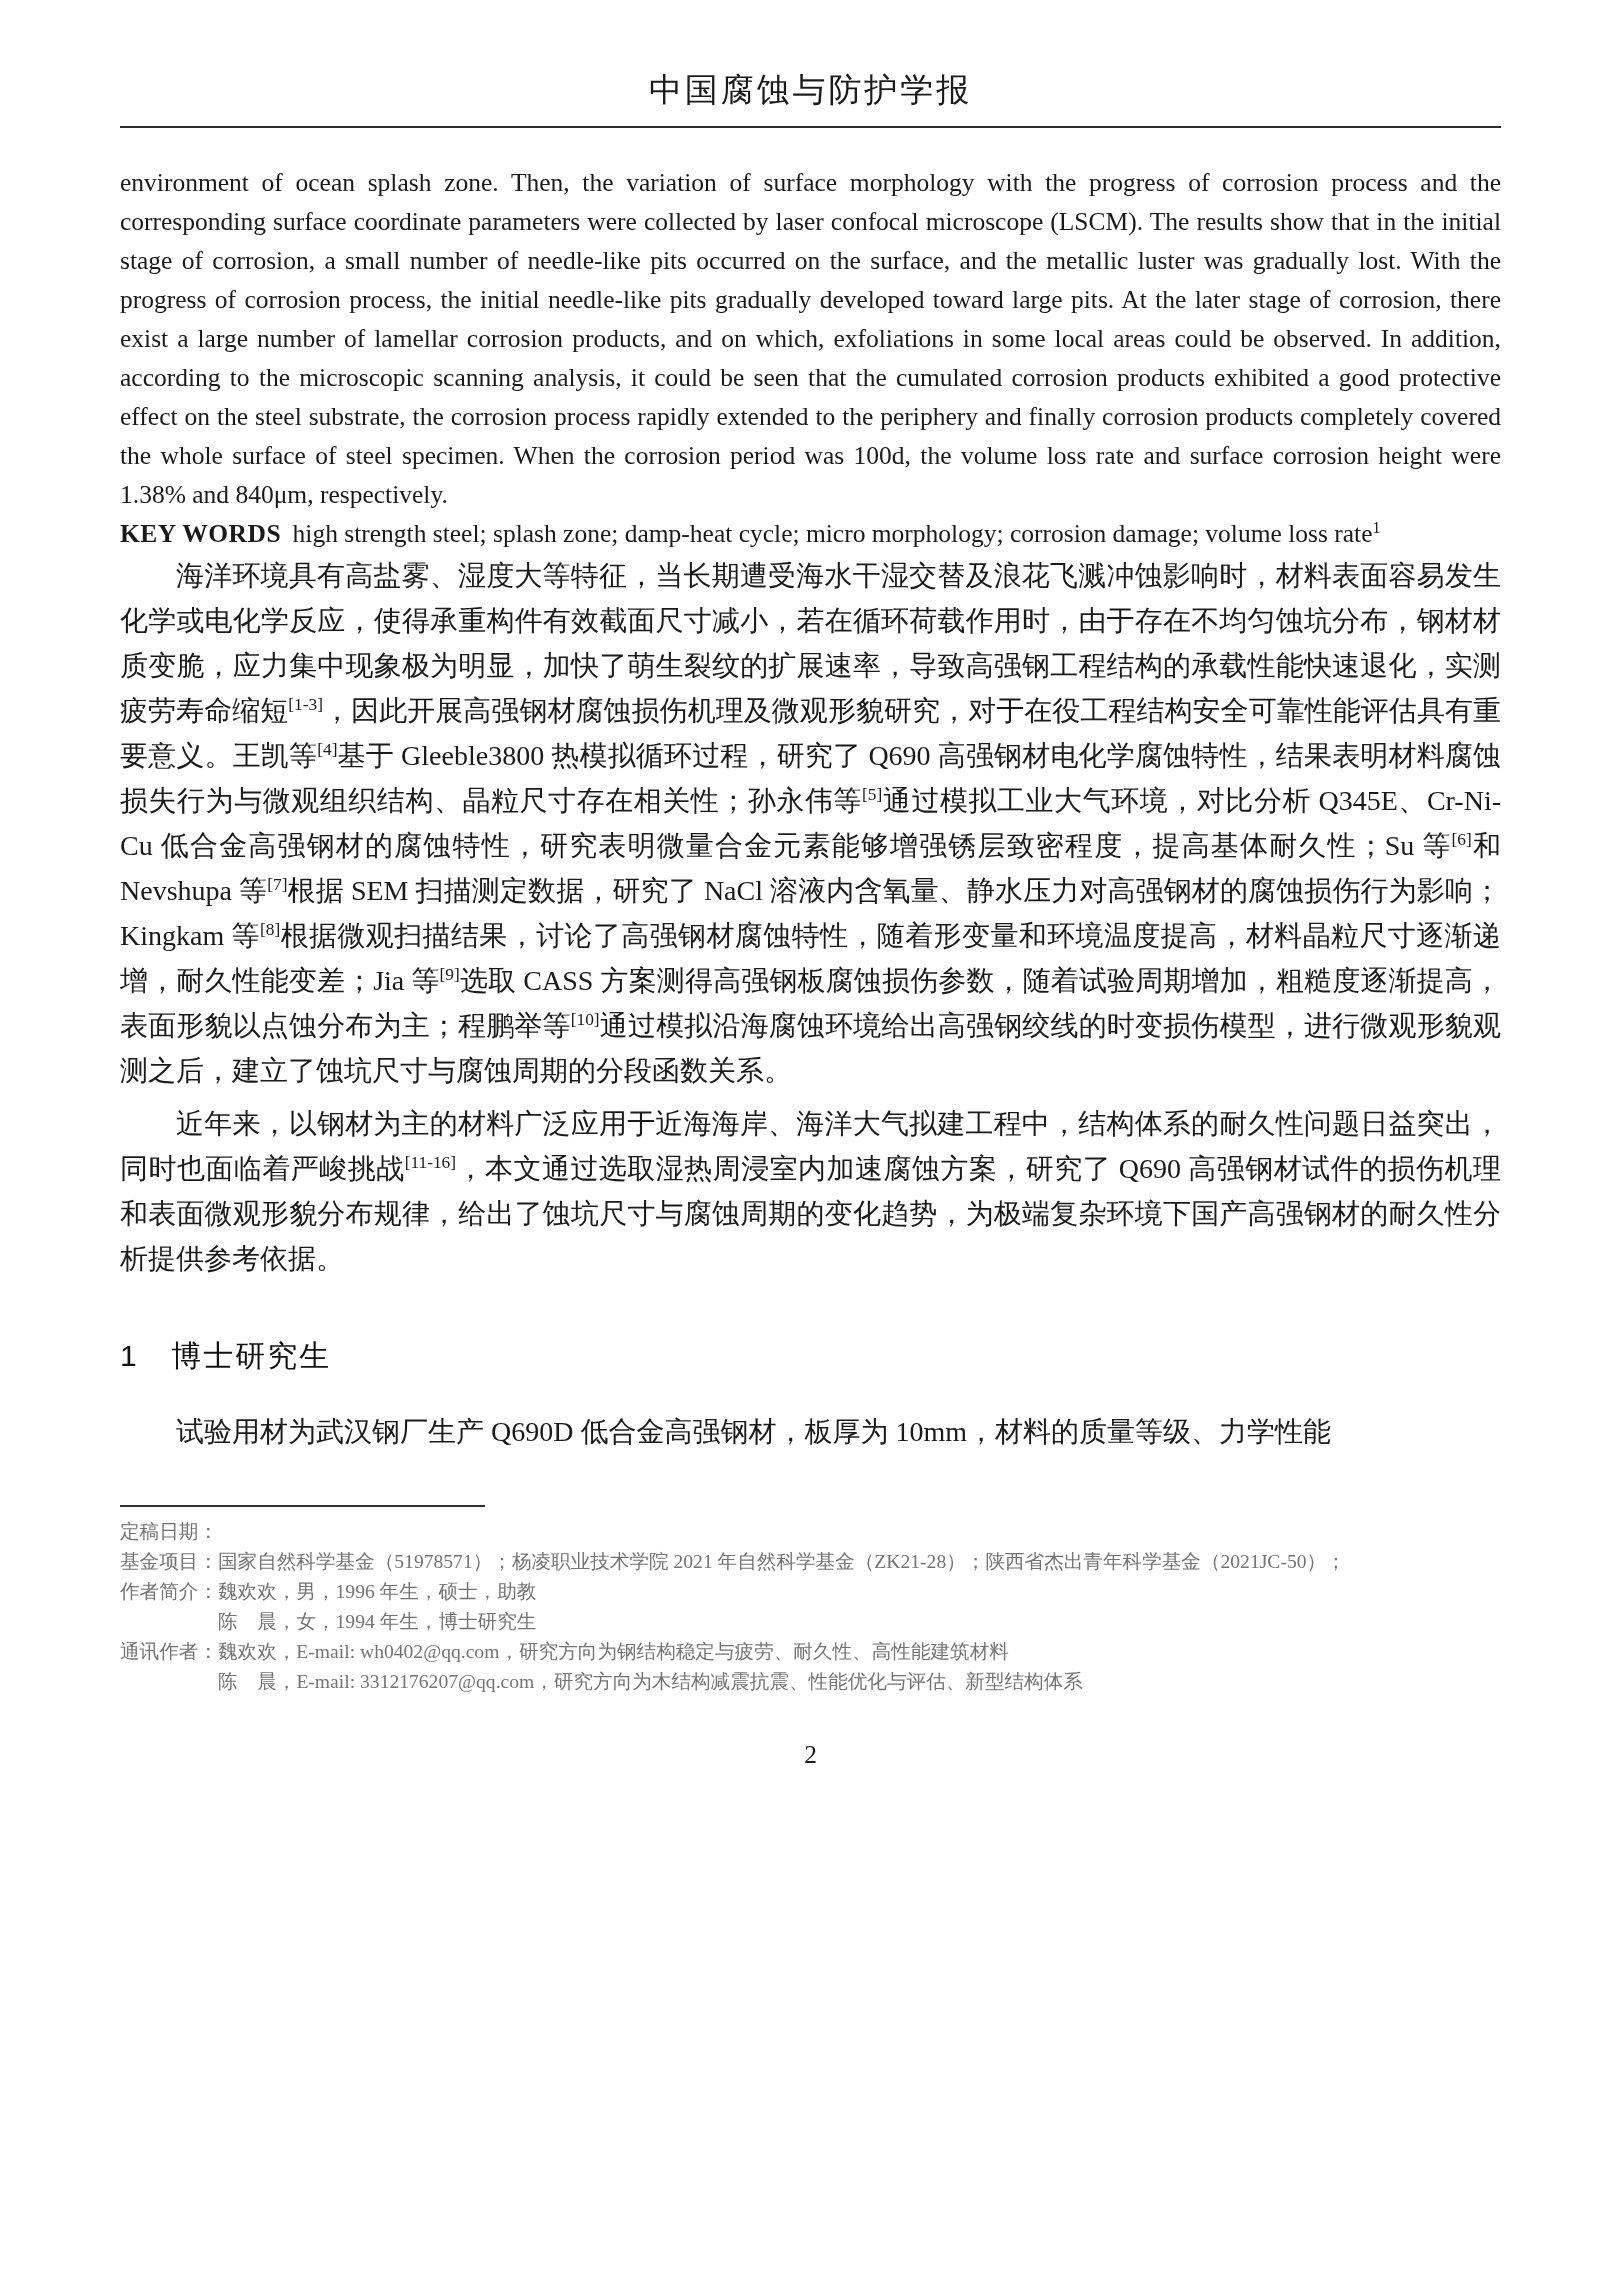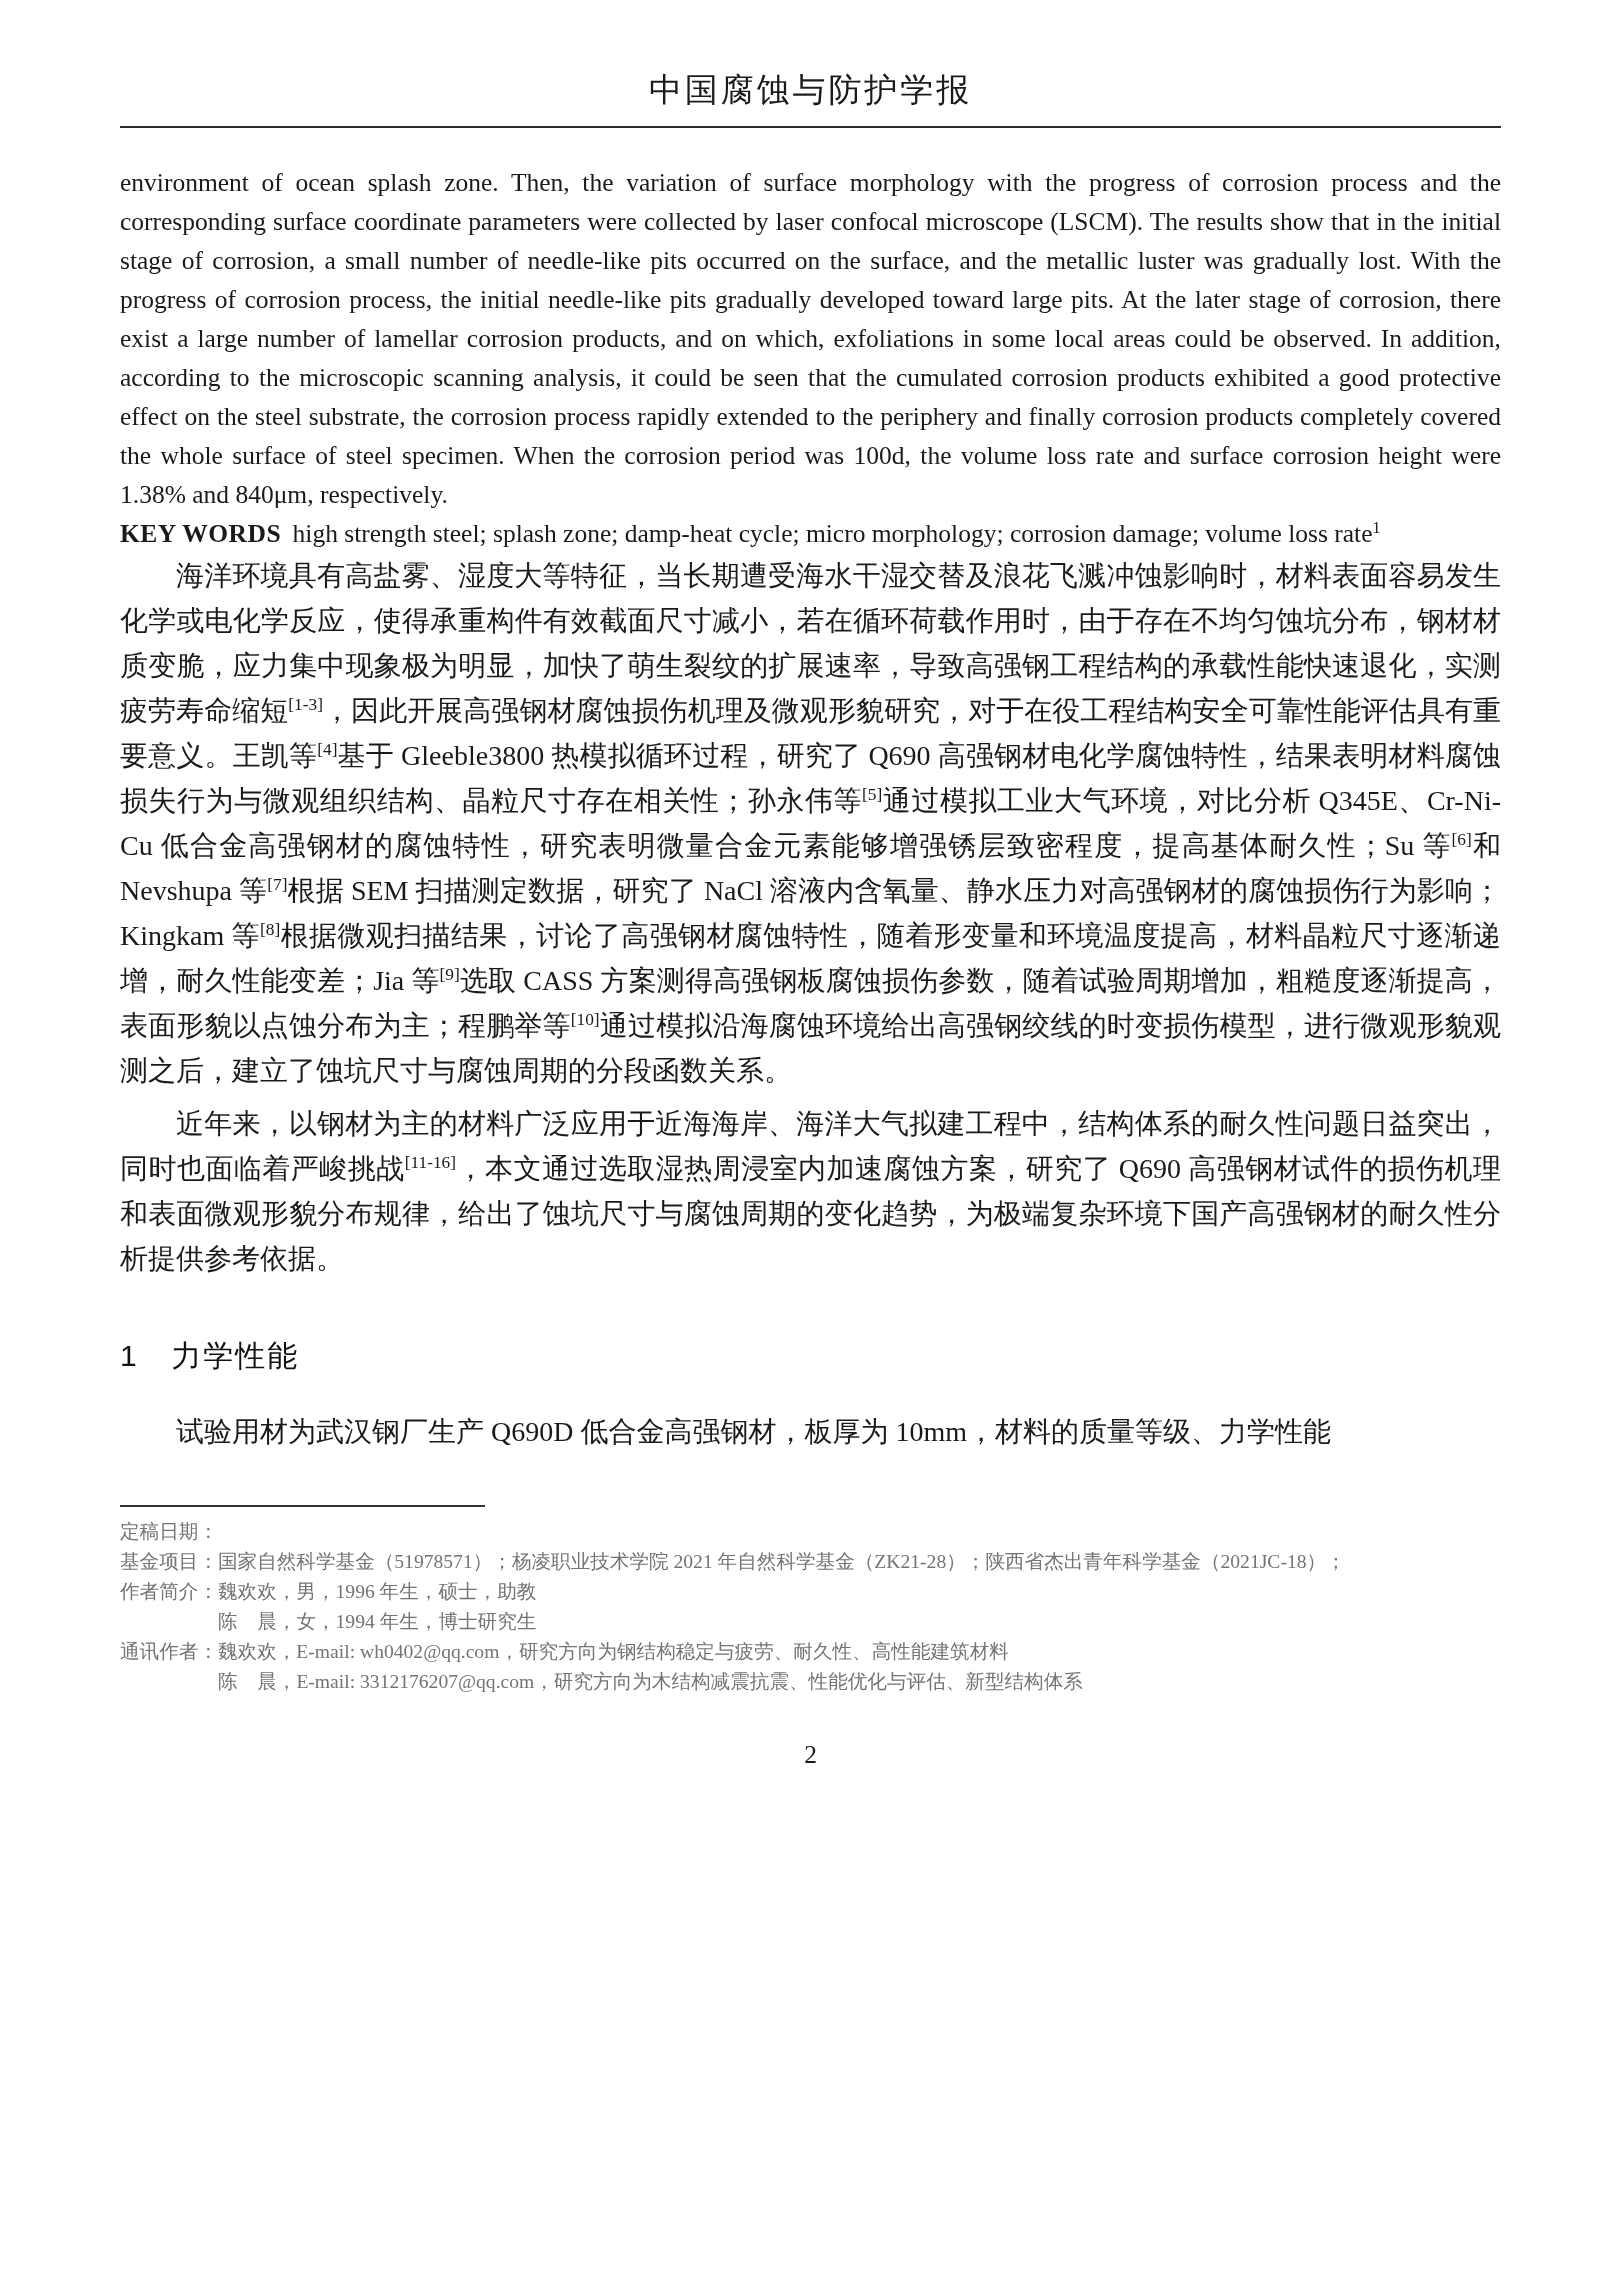--- a/index.html
+++ b/index.html
@@ -104,30 +104,30 @@
 
   <main>
     <p class="en">environment of ocean splash zone. Then, the variation of surface morphology with the progress of corrosion process and the corresponding surface coordinate parameters were collected by laser confocal microscope (LSCM). The results show that in the initial stage of corrosion, a small number of needle-like pits occurred on the surface, and the metallic luster was gradually lost. With the progress of corrosion process, the initial needle-like pits gradually developed toward large pits. At the later stage of corrosion, there exist a large number of lamellar corrosion products, and on which, exfoliations in some local areas could be observed. In addition, according to the microscopic scanning analysis, it could be seen that the cumulated corrosion products exhibited a good protective effect on the steel substrate, the corrosion process rapidly extended to the periphery and finally corrosion products completely covered the whole surface of steel specimen. When the corrosion period was 100d, the volume loss rate and surface corrosion height were 1.38% and 840μm, respectively.</p>
 
     <p class="en keywords"><b>KEY WORDS</b><span>high strength steel; splash zone; damp-heat cycle; micro morphology; corrosion damage; volume loss rate</span><sup>1</sup></p>
 
     <p class="zh">海洋环境具有高盐雾、湿度大等特征，当长期遭受海水干湿交替及浪花飞溅冲蚀影响时，材料表面容易发生化学或电化学反应，使得承重构件有效截面尺寸减小，若在循环荷载作用时，由于存在不均匀蚀坑分布，钢材材质变脆，应力集中现象极为明显，加快了萌生裂纹的扩展速率，导致高强钢工程结构的承载性能快速退化，实测疲劳寿命缩短<sup>[1-3]</sup>，因此开展高强钢材腐蚀损伤机理及微观形貌研究，对于在役工程结构安全可靠性能评估具有重要意义。王凯等<sup>[4]</sup>基于 Gleeble3800 热模拟循环过程，研究了 Q690 高强钢材电化学腐蚀特性，结果表明材料腐蚀损失行为与微观组织结构、晶粒尺寸存在相关性；孙永伟等<sup>[5]</sup>通过模拟工业大气环境，对比分析 Q345E、Cr-Ni-Cu 低合金高强钢材的腐蚀特性，研究表明微量合金元素能够增强锈层致密程度，提高基体耐久性；Su 等<sup>[6]</sup>和 Nevshupa 等<sup>[7]</sup>根据 SEM 扫描测定数据，研究了 NaCl 溶液内含氧量、静水压力对高强钢材的腐蚀损伤行为影响；Kingkam 等<sup>[8]</sup>根据微观扫描结果，讨论了高强钢材腐蚀特性，随着形变量和环境温度提高，材料晶粒尺寸逐渐递增，耐久性能变差；Jia 等<sup>[9]</sup>选取 CASS 方案测得高强钢板腐蚀损伤参数，随着试验周期增加，粗糙度逐渐提高，表面形貌以点蚀分布为主；程鹏举等<sup>[10]</sup>通过模拟沿海腐蚀环境给出高强钢绞线的时变损伤模型，进行微观形貌观测之后，建立了蚀坑尺寸与腐蚀周期的分段函数关系。</p>
 
     <p class="zh">近年来，以钢材为主的材料广泛应用于近海海岸、海洋大气拟建工程中，结构体系的耐久性问题日益突出，同时也面临着严峻挑战<sup>[11-16]</sup>，本文通过选取湿热周浸室内加速腐蚀方案，研究了 Q690 高强钢材试件的损伤机理和表面微观形貌分布规律，给出了蚀坑尺寸与腐蚀周期的变化趋势，为极端复杂环境下国产高强钢材的耐久性分析提供参考依据。</p>
 
-    <h2 class="section-heading"><span class="sec-num">1</span><span class="sec-title">力学性能</span></h2>
+    <h2 class="section-heading"><span class="sec-num">1</span><span class="sec-title">博士研究生</span></h2>
 
     <p class="zh">试验用材为武汉钢厂生产 Q690D 低合金高强钢材，板厚为 10mm，材料的质量等级、力学性能</p>
   </main>
 
   <footer>
     <hr class="foot-rule">
     <div class="footnotes">
         <div class="fn-line">定稿日期：</div>
-        <div class="fn-line">基金项目：国家自然科学基金（51978571）；杨凌职业技术学院 2021 年自然科学基金（ZK21-28）；陕西省杰出青年科学基金（2021JC-18）；</div>
+        <div class="fn-line">基金项目：国家自然科学基金（51978571）；杨凌职业技术学院 2021 年自然科学基金（ZK21-28）；陕西省杰出青年科学基金（2021JC-50）；</div>
         <div class="fn-line">作者简介：魏欢欢，男，1996 年生，硕士，助教</div>
         <div class="fn-line fn-indent">陈　晨，女，1994 年生，博士研究生</div>
         <div class="fn-line">通讯作者：魏欢欢，E-mail: wh0402@qq.com，研究方向为钢结构稳定与疲劳、耐久性、高性能建筑材料</div>
         <div class="fn-line fn-indent">陈　晨，E-mail: 3312176207@qq.com，研究方向为木结构减震抗震、性能优化与评估、新型结构体系</div>
       </div>
     <div class="page-number">2</div>
   </footer>
 
 </div>
 

